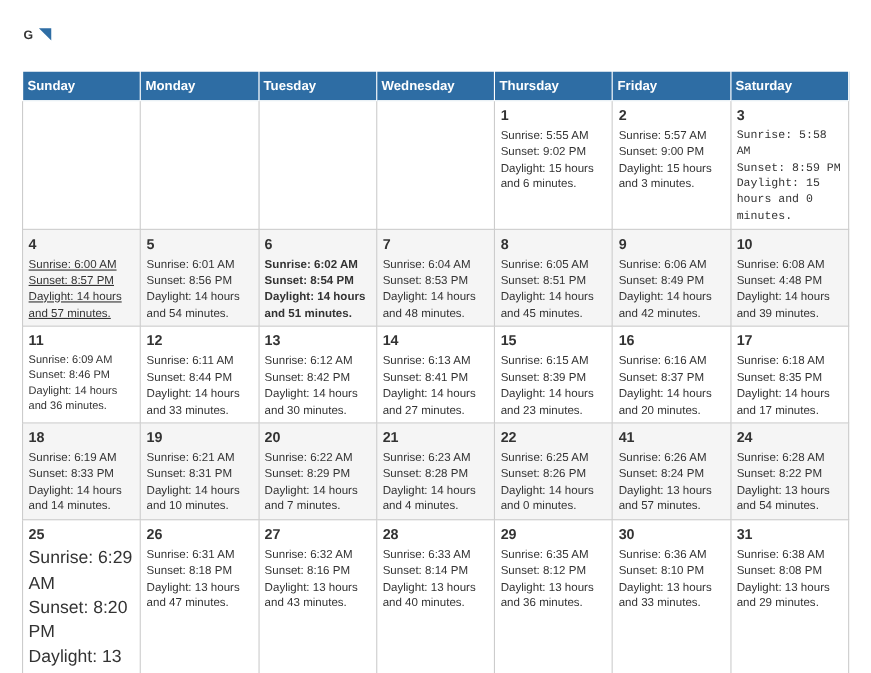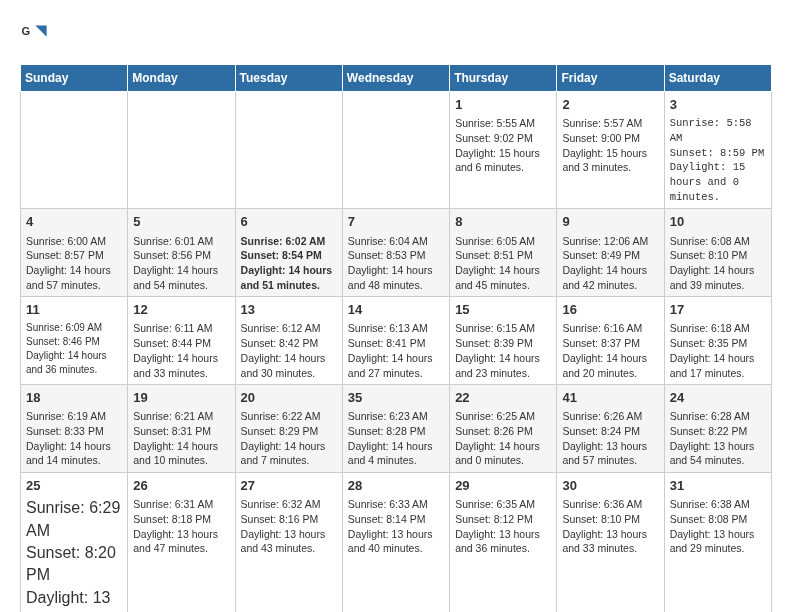--- a/index.html
+++ b/index.html
@@ -138,21 +138,21 @@
         <td>
           <span class="day-number">3</span>
           <div style="white-space: pre-line; font-size: 10.5px; font-family: Liberation Mono, monospace;">Sunrise: 5:58 AM
 Sunset: 8:59 PM
 Daylight: 15 hours and 0 minutes.</div>
         </td>
       </tr>
       <tr>
         <td>
           <span class="day-number">4</span>
-          <div style="white-space: pre-line; font-size: 10.5px;">Sunrise: 6:00 AM
+          <div style="white-space: pre-line; font-size: 10.5px; text-decoration: underline;">Sunrise: 6:00 AM
 Sunset: 8:57 PM
 Daylight: 14 hours and 57 minutes.</div>
         </td>
         <td>
           <span class="day-number">5</span>
           <div style="white-space: pre-line; font-size: 10.5px;">Sunrise: 6:01 AM
 Sunset: 8:56 PM
 Daylight: 14 hours and 54 minutes.</div>
         </td>
         <td>
@@ -168,28 +168,28 @@
 Daylight: 14 hours and 48 minutes.</div>
         </td>
         <td>
           <span class="day-number">8</span>
           <div style="white-space: pre-line; font-size: 10.5px;">Sunrise: 6:05 AM
 Sunset: 8:51 PM
 Daylight: 14 hours and 45 minutes.</div>
         </td>
         <td>
           <span class="day-number">9</span>
-          <div style="white-space: pre-line; font-size: 10.5px;">Sunrise: 12:06 AM
+          <div style="white-space: pre-line; font-size: 10.5px;">Sunrise: 6:06 AM
 Sunset: 8:49 PM
 Daylight: 14 hours and 42 minutes.</div>
         </td>
         <td>
           <span class="day-number">10</span>
           <div style="white-space: pre-line; font-size: 10.5px;">Sunrise: 6:08 AM
-Sunset: 8:10 PM
+Sunset: 4:48 PM
 Daylight: 14 hours and 39 minutes.</div>
         </td>
       </tr>
       <tr>
         <td>
           <span class="day-number">11</span>
           <div style="white-space: pre-line; font-size: 10px;">Sunrise: 6:09 AM
 Sunset: 8:46 PM
 Daylight: 14 hours and 36 minutes.</div>
         </td>
@@ -243,21 +243,21 @@
 Sunset: 8:31 PM
 Daylight: 14 hours and 10 minutes.</div>
         </td>
         <td>
           <span class="day-number">20</span>
           <div style="white-space: pre-line; font-size: 10.5px;">Sunrise: 6:22 AM
 Sunset: 8:29 PM
 Daylight: 14 hours and 7 minutes.</div>
         </td>
         <td>
-          <span class="day-number">35</span>
+          <span class="day-number">21</span>
           <div style="white-space: pre-line; font-size: 10.5px;">Sunrise: 6:23 AM
 Sunset: 8:28 PM
 Daylight: 14 hours and 4 minutes.</div>
         </td>
         <td>
           <span class="day-number">22</span>
           <div style="white-space: pre-line; font-size: 10.5px;">Sunrise: 6:25 AM
 Sunset: 8:26 PM
 Daylight: 14 hours and 0 minutes.</div>
         </td>

